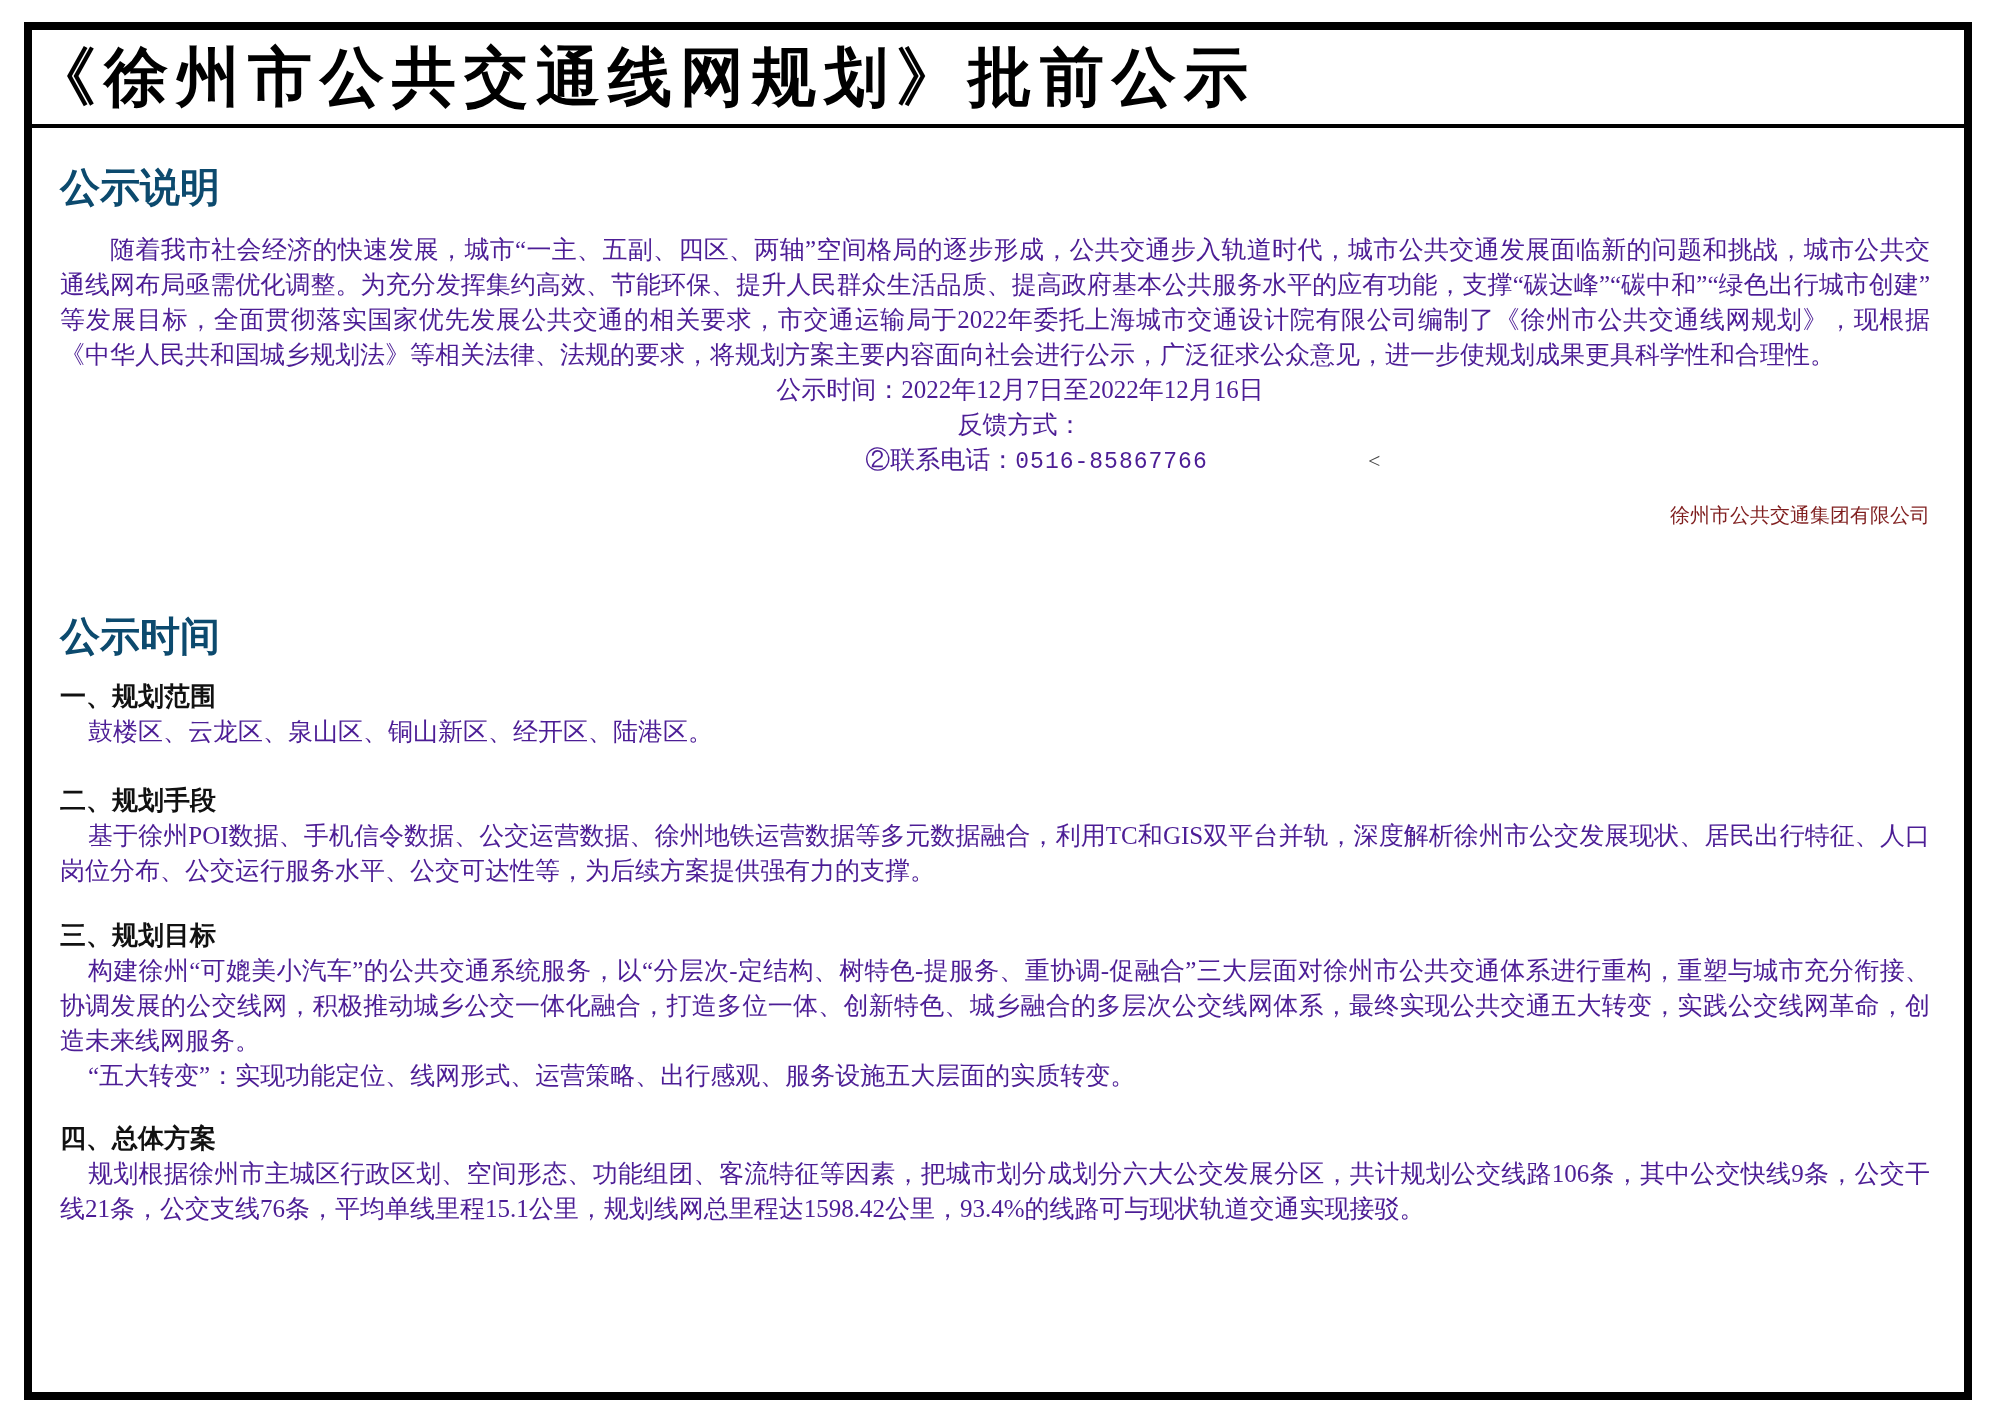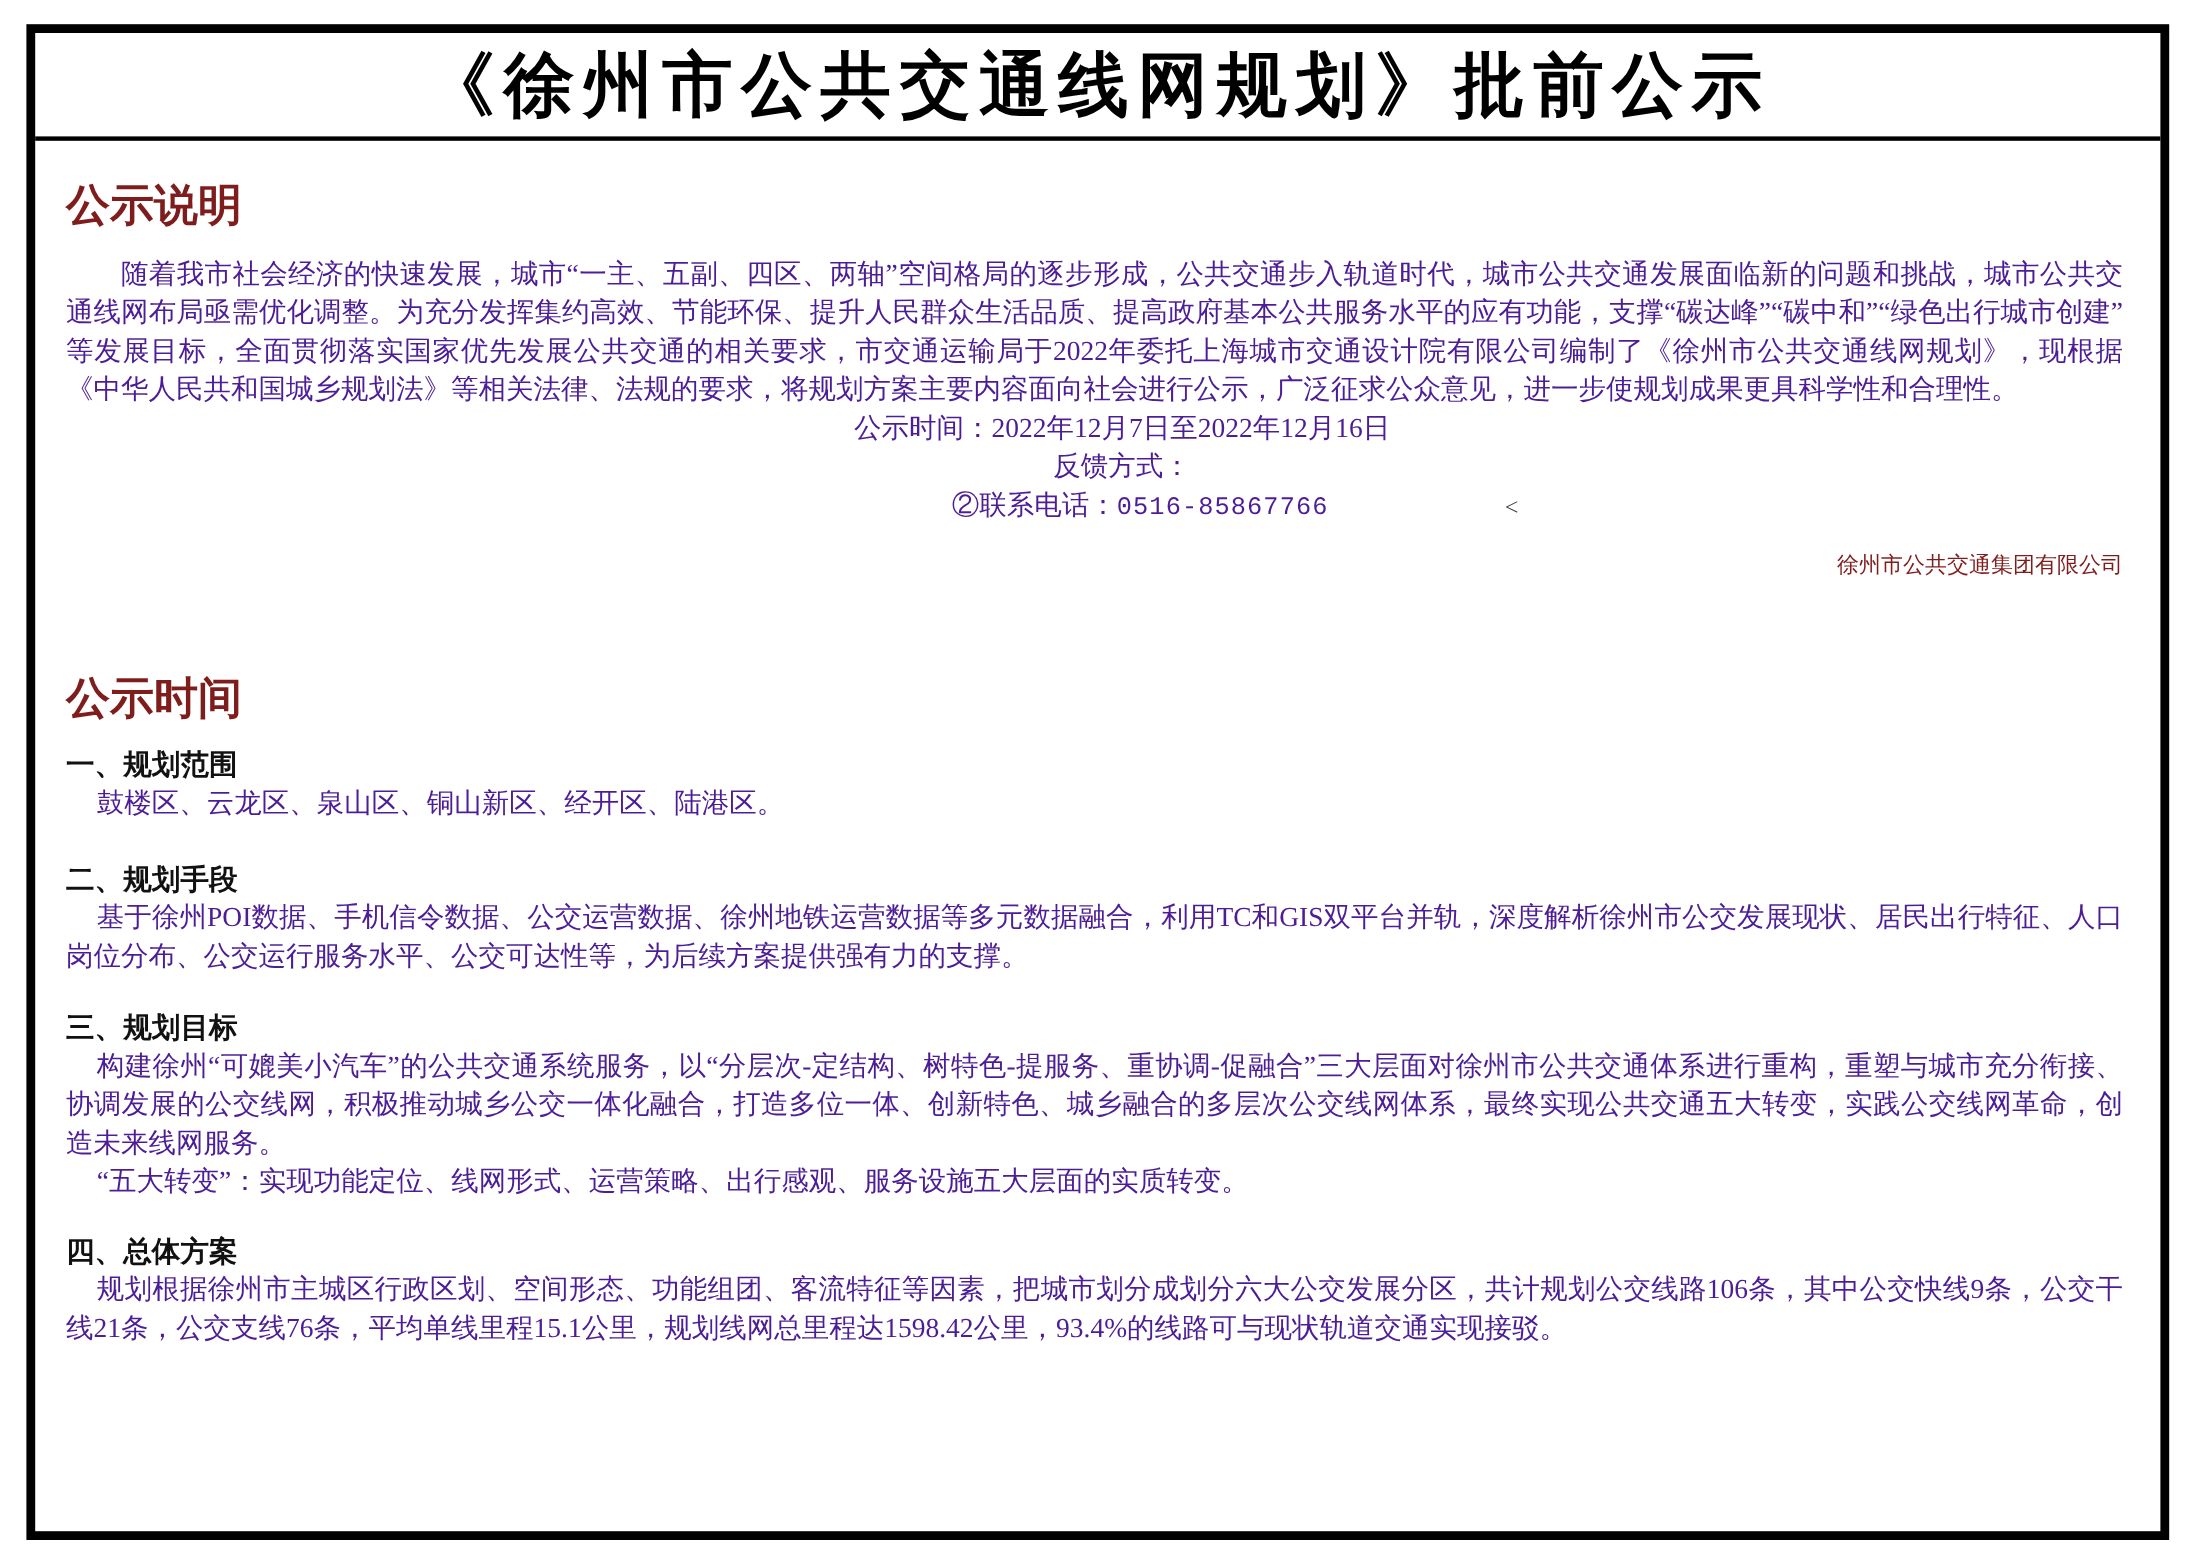--- a/index.html
+++ b/index.html
@@ -16,39 +16,38 @@
     left: 24px; top: 22px;
     width: 1948px; height: 1378px;
     border: 8px solid #000;
     background: #fff;
   }
   .title-band {
     height: 98px;
     border-bottom: 4px solid #000;
     display: flex;
     align-items: center;
-    justify-content: center;
   }
   .doc-title {
     font-family: "Liberation Serif", serif;
     font-weight: bold;
     font-size: 64px;
     letter-spacing: 8px;
     color: #000;
     white-space: nowrap;
   }
   .content {
     padding: 0 34px 0 28px;
   }
   .h2 {
     font-family: "Liberation Sans", sans-serif;
     font-weight: 600;
     font-size: 40px;
     line-height: 46px;
-    color: #7f1d1d;
+    color: #0c4a6e;
   }
   .h2.notice-h { margin-top: 36px; }
   .h2.plan-h   { margin-top: 80px; }
   .body {
     font-family: "Liberation Serif", serif;
     font-size: 25px;
     line-height: 35px;
     text-align: justify;
     color: #4c1d95;
   }

